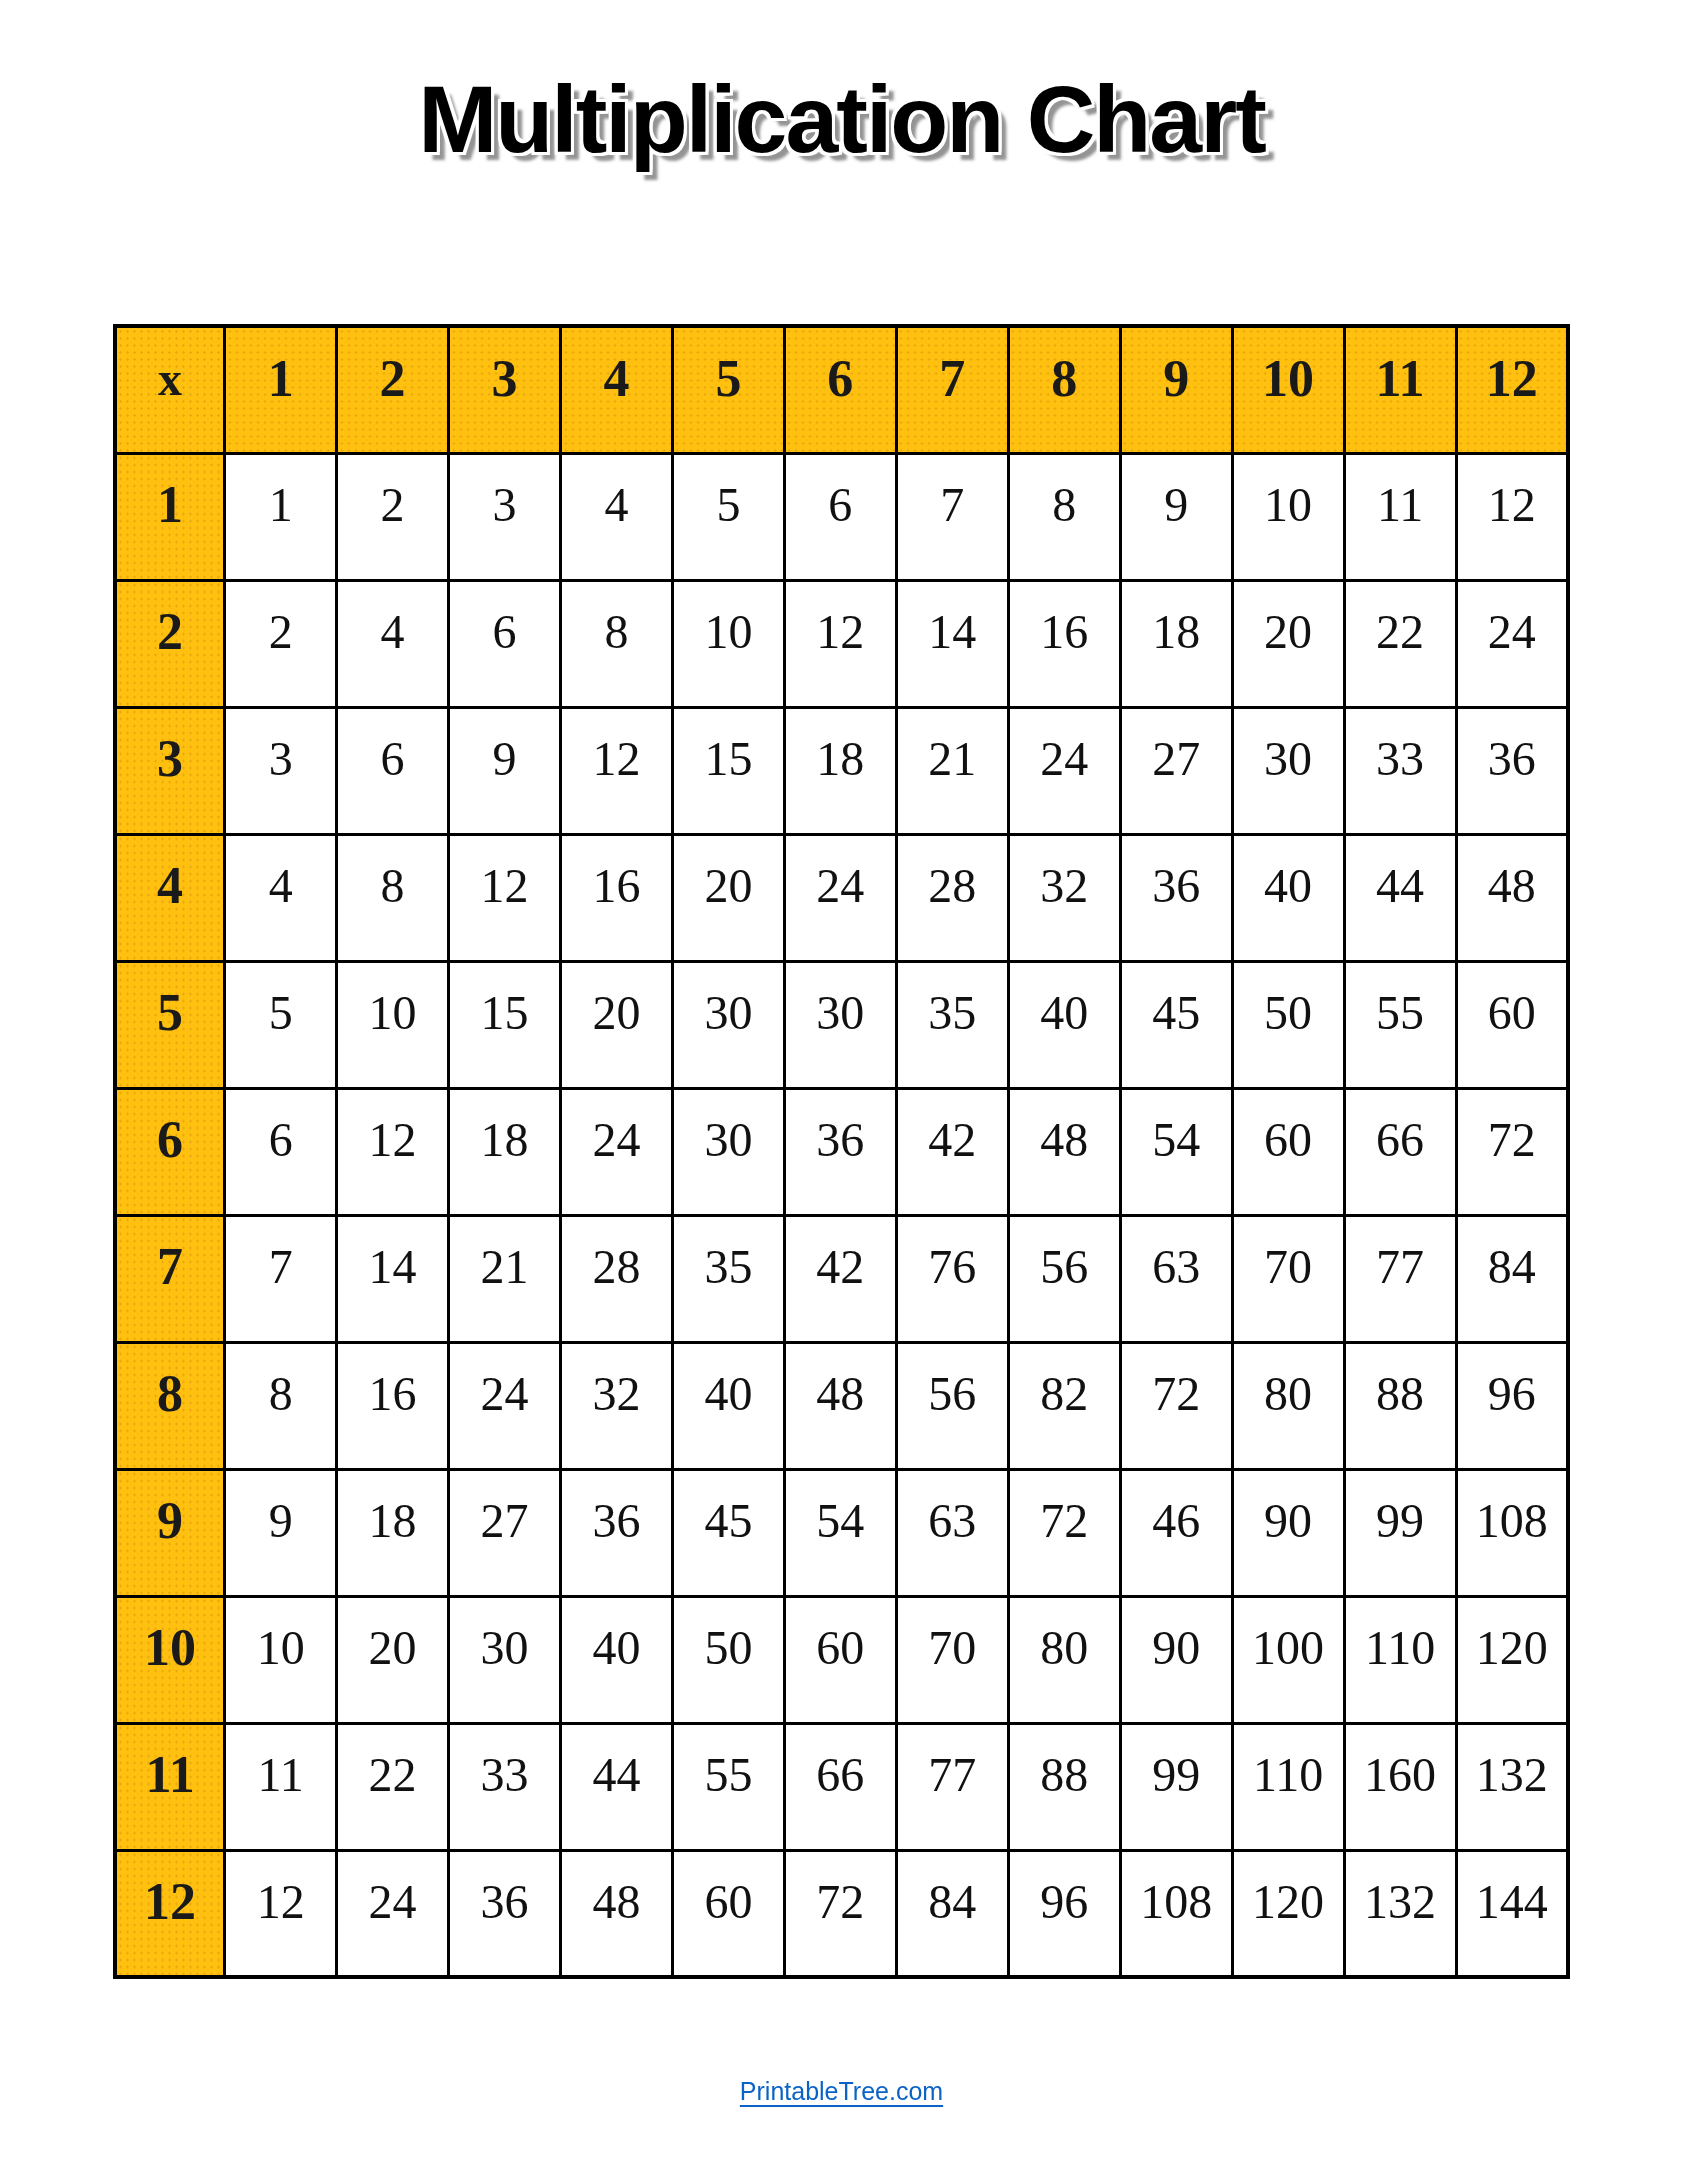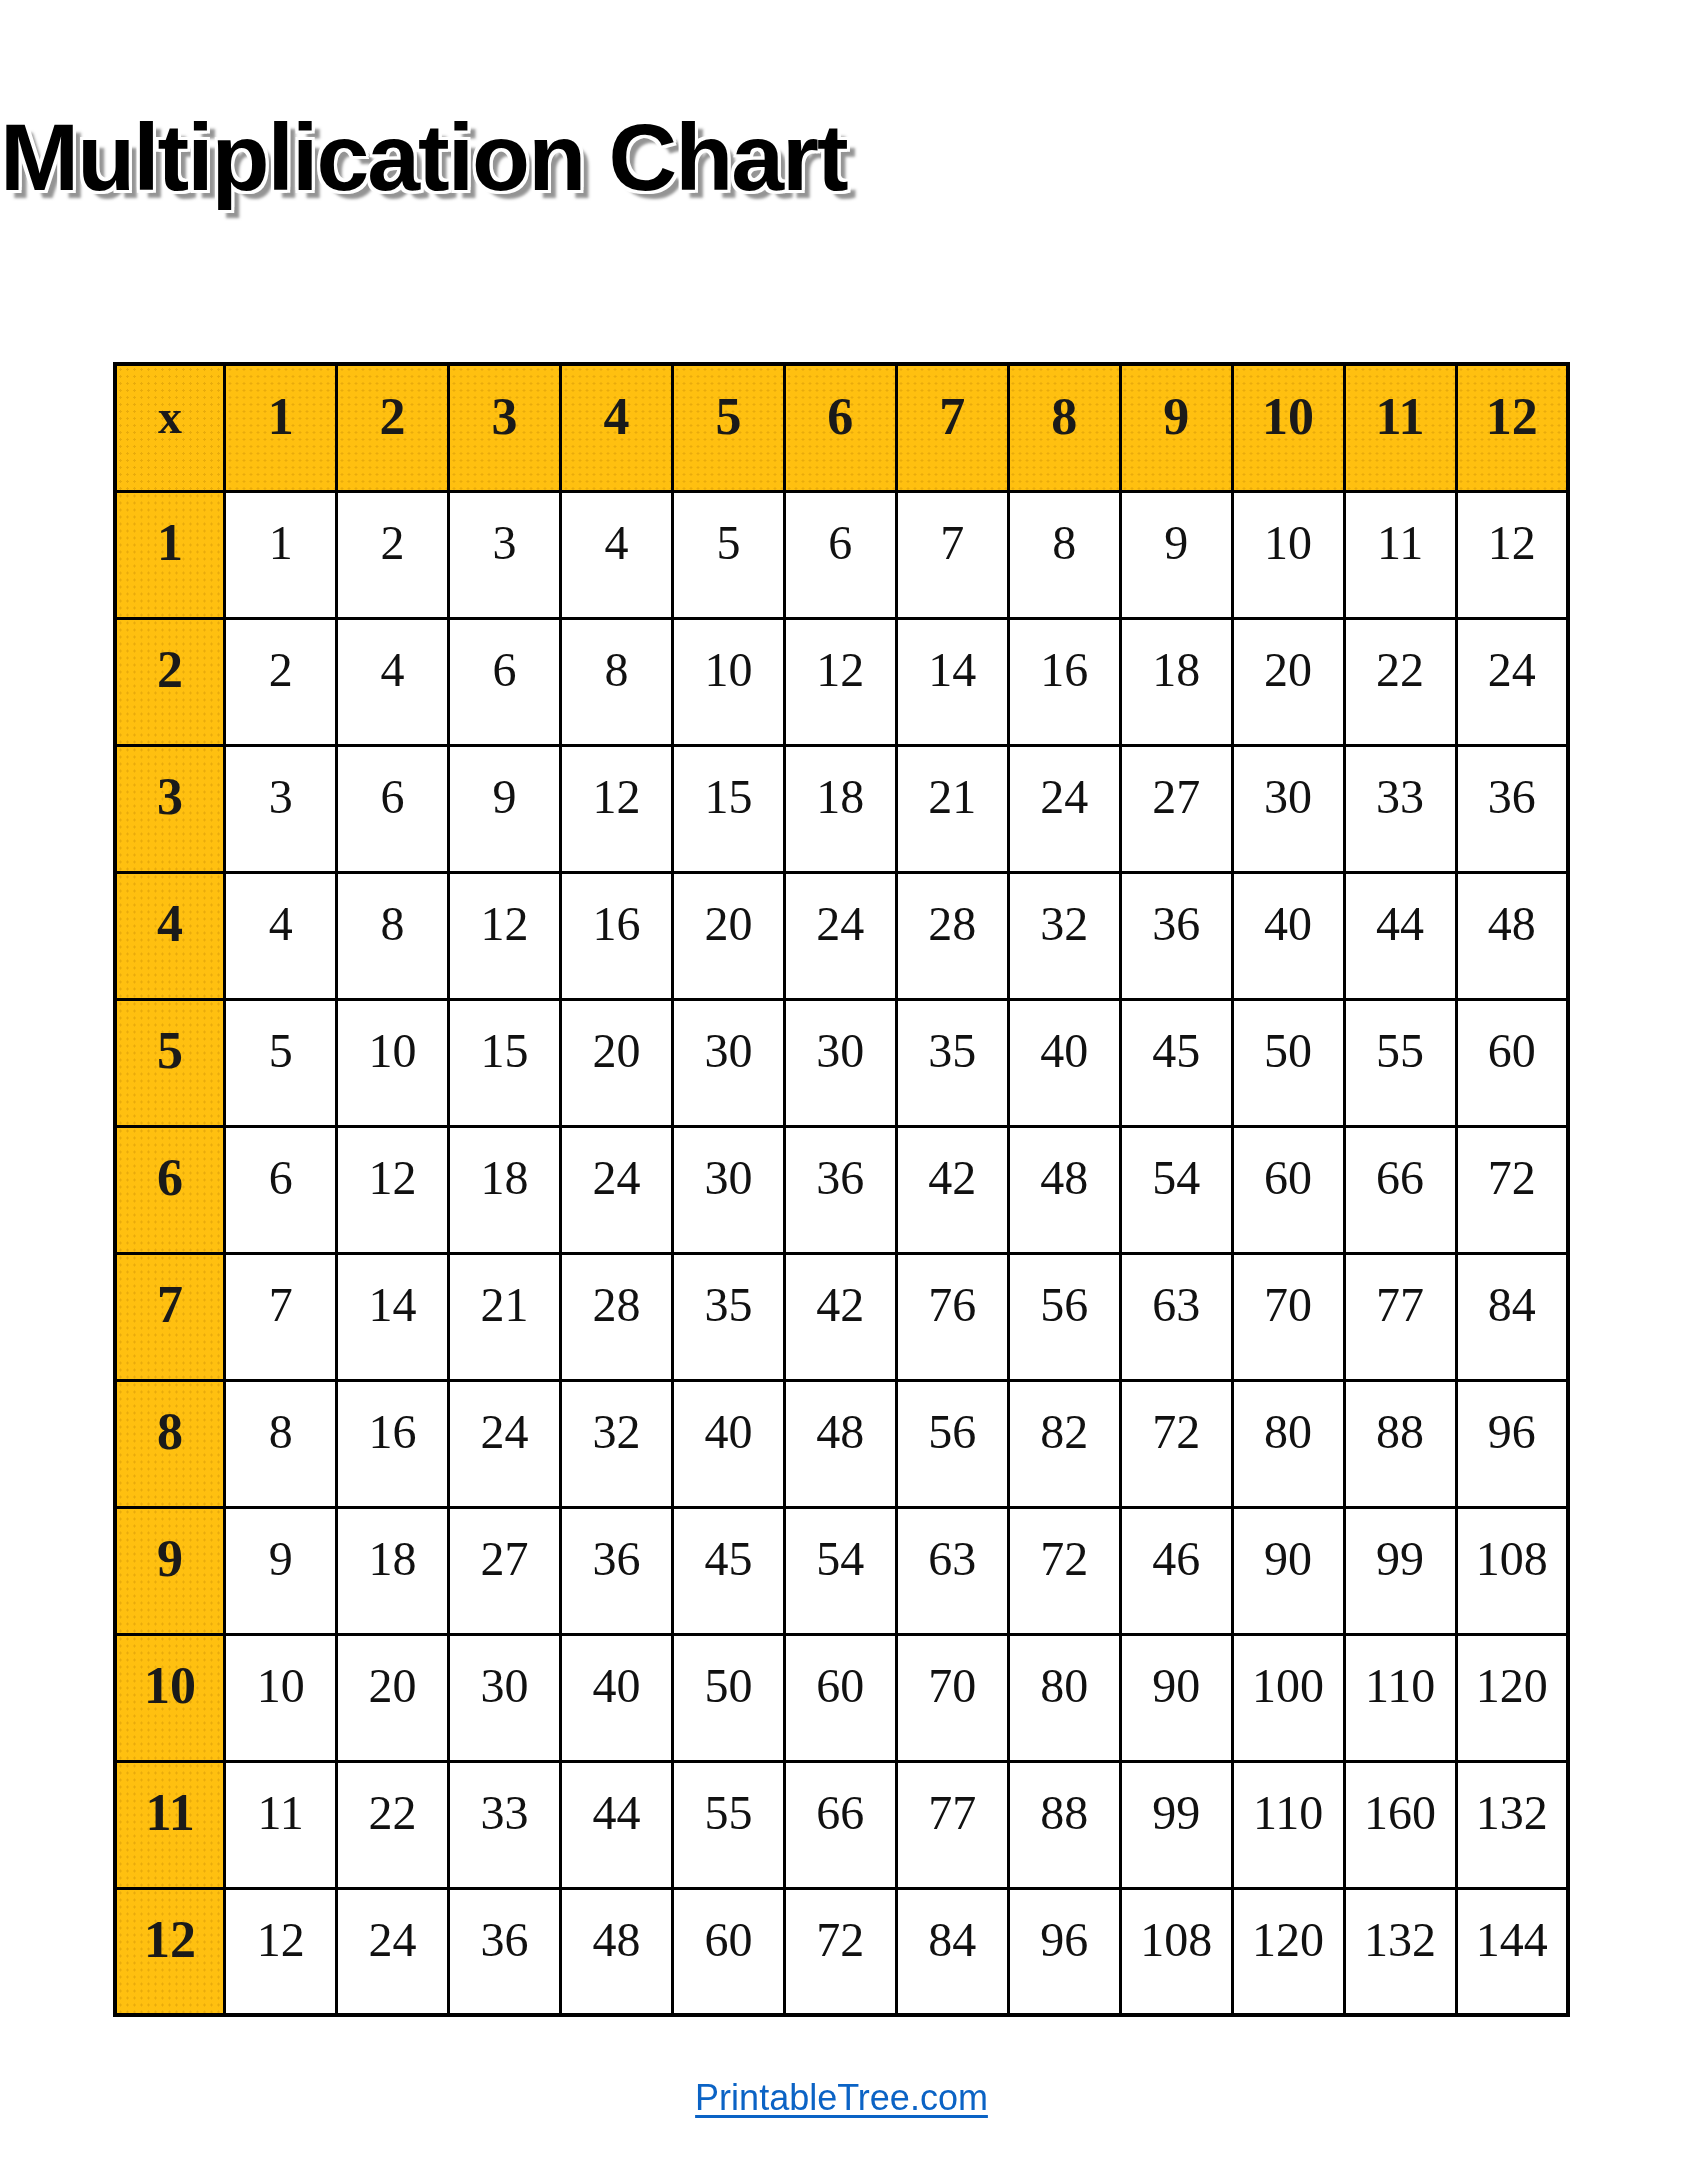--- a/index.html
+++ b/index.html
@@ -11,22 +11,22 @@
   body {
     width: 1683px;
     height: 2178px;
     position: relative;
     font-family: "Liberation Serif", serif;
     overflow: hidden;
   }
 
   
   .page-header {
-    padding-top: 103px;
-    text-align: left;
+    padding-top: 65px;
+    text-align: center;
   }
   .page-title {
     margin: 0;
     display: inline-block;
     font-family: "Liberation Sans", sans-serif;
     font-weight: bold;
     font-size: 95px;
     line-height: 1.15;
     letter-spacing: -2px;
     color: #000000;
@@ -77,21 +77,21 @@
   
   .page-footer {
     position: absolute;
     left: 0;
     top: 2077px;
     width: 100%;
     text-align: center;
   }
   .footer-link {
     font-family: "Liberation Sans", sans-serif;
-    font-size: 36px;
+    font-size: 25px;
     color: var(--link, #0B63C5);
     text-decoration: underline;
     text-underline-offset: 5px;
     cursor: pointer;
   }
 </style>
 </head>
 <body>
 
 <div class="page-header">

